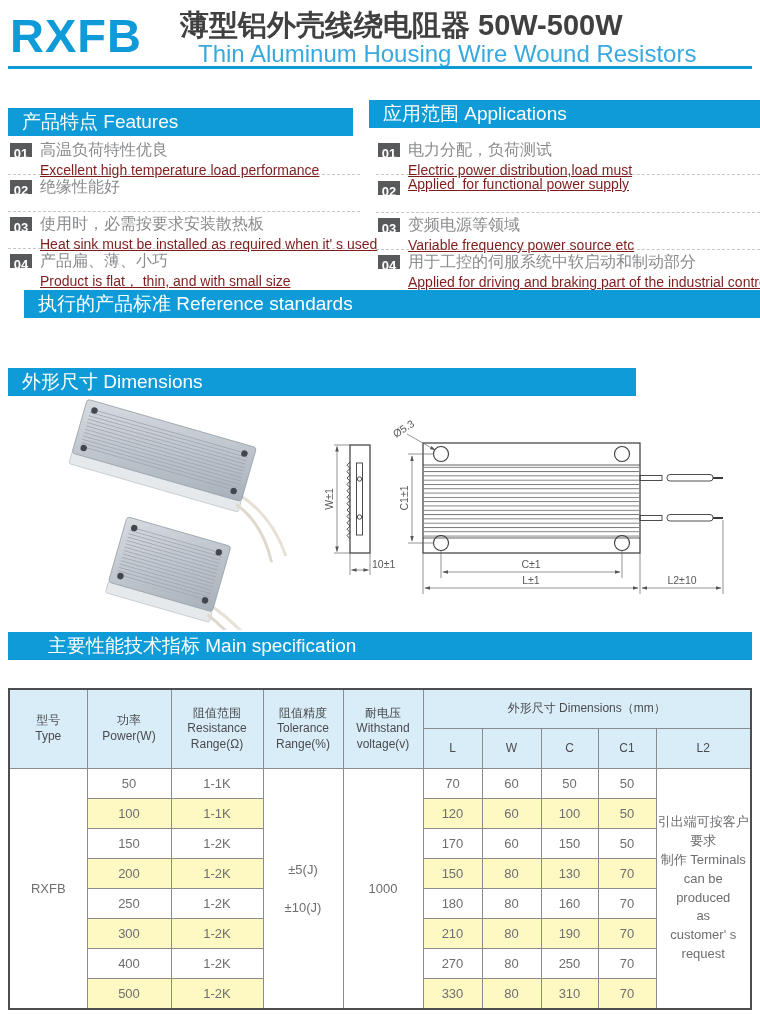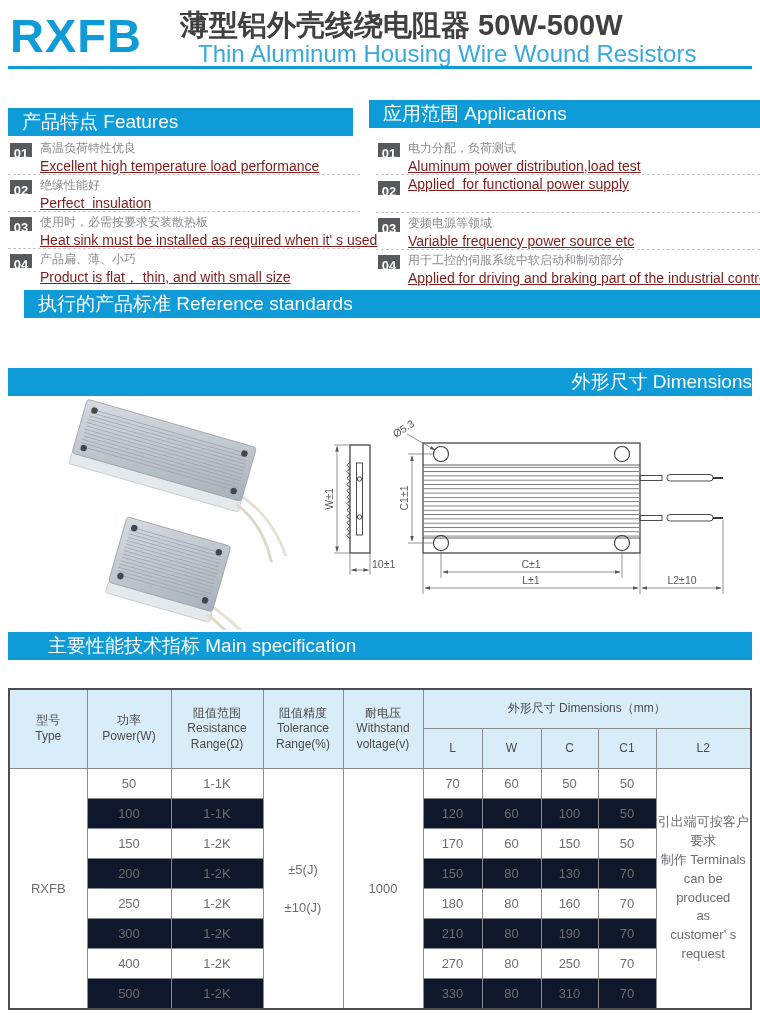--- a/index.html
+++ b/index.html
@@ -12,46 +12,46 @@
         color:#0e9bd8;letter-spacing:1px;}
   .t-cn{position:absolute;left:180px;top:6px;font-size:29px;font-weight:bold;color:#404040;}
   .t-en{position:absolute;left:198px;top:40px;font-size:24px;color:#38a9de;text-align:center;}
   .hdr-rule{position:absolute;left:8px;top:66px;width:744px;height:3px;background:#0e9bd8;}
   
   .bar{position:absolute;height:28px;background:#0e9bd8;color:#fff;font-size:19px;
        line-height:28px;padding-left:14px;box-sizing:border-box;white-space:nowrap;}
   .bar-features{left:8px;top:100px;width:345px;margin-top:8px;}
   .bar-apps{left:369px;top:100px;width:433px;}
   .bar-standards{left:24px;top:290px;width:744px;}
-  .bar-dims{left:8px;top:368px;width:744px;text-align:right;}
+  .bar-dims{left:8px;top:368px;width:628px;}
   .bar-spec{left:8px;top:632px;width:744px;padding-left:40px;}
   
   .list{position:absolute;top:138px;}
   .list-features{left:8px;width:352px;}
   .list-apps{left:376px;width:384px;}
   .li{position:relative;height:37px;padding-left:32px;box-sizing:border-box;}
   .li.dashed{border-bottom:1px dashed #c7c7c9;}
   .badge{position:absolute;left:2px;top:5px;width:22px;height:14px;background:#58595b;
          color:#fff;font-size:13px;font-weight:bold;text-align:center;line-height:22px;}
-  .li .cn{font-size:12px;color:#8a8b8e;white-space:pre;padding-top:2px;}
+  .li .cn{font-size:16px;color:#8a8b8e;white-space:pre;padding-top:2px;}
   .li .en{font-size:14px;color:#7f1d1d;white-space:pre;margin-top:1px;text-decoration:underline;}
   
   .std-line{position:absolute;left:10px;top:334px;font-size:17px;color:#77787b;white-space:pre;}
   .std-bullet{color:#58595b;font-size:14px;margin-right:8px;vertical-align:1px;}
   
   .drawings{position:absolute;left:0;top:398px;width:760px;height:232px;}
   .drawings text{fill:#58595b;font-size:10.5px;font-family:"Liberation Sans","DejaVu Sans",sans-serif;}
   
   .spec-table{position:absolute;left:8px;top:688px;width:744px;border-collapse:collapse;
               table-layout:fixed;border:2px solid #4d4d4f;}
   .spec-table td{border:1px solid #8a8c8f;text-align:center;vertical-align:middle;
                  color:#6d6e71;font-size:13px;padding:0;}
   .spec-table td.hd{background:#d9edf8;color:#4a4b4d;font-size:12px;line-height:1.3;
                     white-space:pre-line;}
-  .spec-table tr.alt td.sh{background:#0f172a;}
+  .spec-table tr.alt td.sh{background:#fef9c3;}
   .spec-table tr.hrow1 td{height:38px;}
   .spec-table tr.hrow2 td{height:39px;}
   .spec-table tr.drow td{height:29px;}
   .tol-cell{white-space:pre-line;line-height:38px;margin-top:32px;}
   .term-cell{white-space:pre-line;font-size:11.5px;line-height:1.45;color:#77787b;}
 </style>
 </head>
 <body>
 
 <div class="page">
@@ -66,39 +66,38 @@
 
   <div class="list list-features">
     <div class="li dashed">
       <span class="badge">01</span>
       <div class="cn">高温负荷特性优良</div>
       <div class="en">Excellent high temperature load performance</div>
     </div>
     <div class="li dashed">
       <span class="badge">02</span>
       <div class="cn">绝缘性能好</div>
-      <div class="en">Perfect  insulation</div>
     </div>
     <div class="li dashed">
       <span class="badge">03</span>
       <div class="cn">使用时，必需按要求安装散热板</div>
       <div class="en">Heat sink must be installed as required when it' s used</div>
     </div>
     <div class="li">
       <span class="badge">04</span>
       <div class="cn">产品扁、薄、小巧</div>
       <div class="en">Product is flat， thin, and with small size</div>
     </div>
   </div>
 
   <div class="list list-apps">
     <div class="li dashed">
       <span class="badge">01</span>
       <div class="cn">电力分配，负荷测试</div>
-      <div class="en">Aluminum power distribution,load test</div>
+      <div class="en">Electric power distribution,load must</div>
     </div>
     <div class="li dashed">
       <span class="badge">02</span>
       <div class="en">Applied  for functional power supply</div>
     </div>
     <div class="li dashed">
       <span class="badge">03</span>
       <div class="cn">变频电源等领域</div>
       <div class="en">Variable frequency power source etc</div>
     </div>

